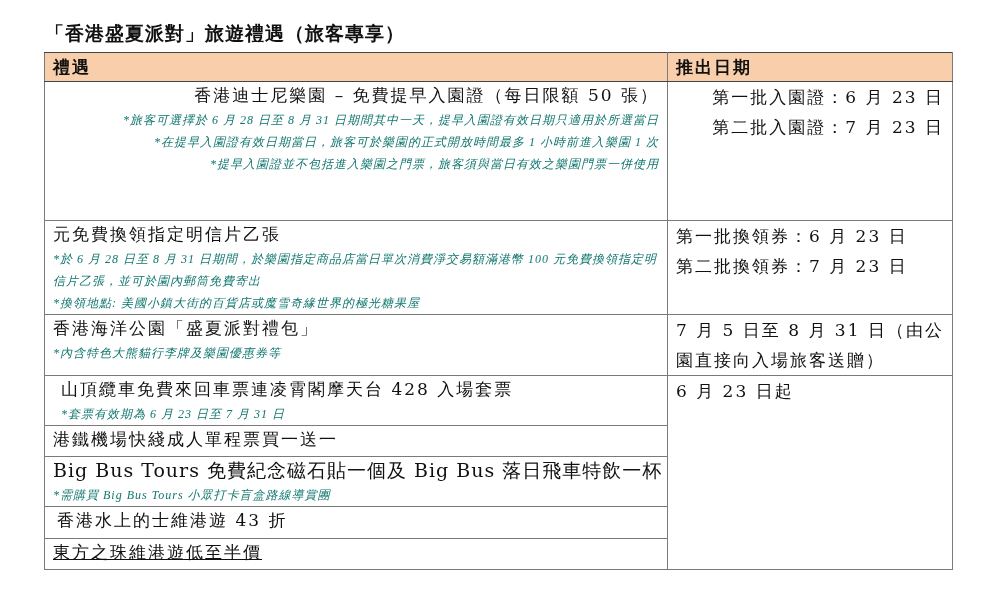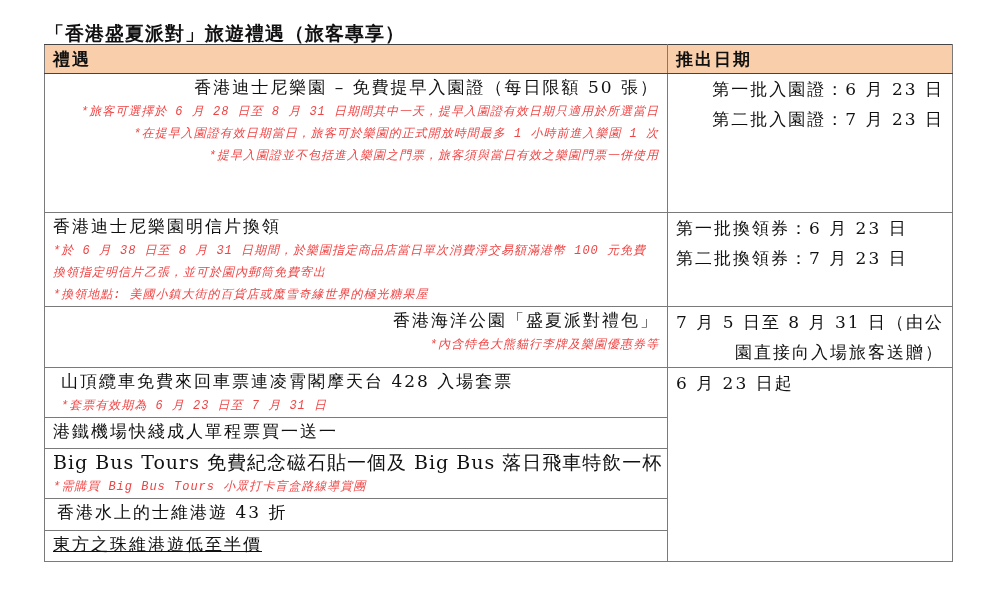--- a/index.html
+++ b/index.html
@@ -22,21 +22,21 @@
       font-size: 19px;
       font-weight: bold;
       letter-spacing: 1px;
       white-space: nowrap;
       line-height: 28px;
       text-align: center;
     }
     table.offers {
       position: absolute;
       left: 44px;
-      top: 44px;
+      top: 52px;
       width: 908px;
       border-collapse: collapse;
       table-layout: fixed;
     }
     table.offers td, table.offers th {
       border: 1px solid #7a7a7a;
       vertical-align: top;
       padding: 0 8px;
       text-align: left;
     }
@@ -56,37 +56,37 @@
       font-size: 17px;
       line-height: 27px;
       letter-spacing: 2px;
       white-space: nowrap;
     }
     .offer-title.big {
       font-size: 19px;
       letter-spacing: 1px;
     }
     .note {
-      font-family: Liberation Mono, monospace;
+      font-family: Liberation Serif, serif;
       font-style: italic;
       font-size: 12px;
       line-height: 22px;
       letter-spacing: 1px;
-      color: #ef4444;
+      color: #0f766e;
     }
     .date-line {
       font-size: 17px;
       line-height: 30px;
       letter-spacing: 2px;
       padding-top: 0px;
     }
     td.date-cell { padding-top: 0; }
     tr.r1 td { height: 138px; text-align: right; }
     tr.r2 td { height: 93px; }
-    tr.r3 td { height: 56px; text-align: right; }
+    tr.r3 td { height: 56px; }
     tr.r4 td.offer-cell { height: 48px; padding-left: 16px; }
     tr.r5 td.offer-cell { height: 30px; }
     tr.r6 td.offer-cell { height: 48px; margin-left: 20px; }
     tr.r7 td.offer-cell { height: 31px; padding-left: 12px; }
     tr.r8 td.offer-cell { height: 30px; text-decoration: underline; }
   </style>
 </head>
 <body>
 
 <div class="doc-title">「香港盛夏派對」旅遊禮遇（旅客專享）</div>
@@ -112,22 +112,22 @@
         <div class="note">*提早入園證並不包括進入樂園之門票，旅客須與當日有效之樂園門票一併使用</div>
       </td>
       <td class="date-cell">
         <div class="date-line">第一批入園證：6 月 23 日</div>
         <div class="date-line">第二批入園證：7 月 23 日</div>
       </td>
     </tr>
 
     <tr class="r2">
       <td class="offer-cell">
-        <div class="offer-title">香港迪士尼樂園明信片換領</div>
-        <div class="note">*於 6 月 38 日至 8 月 31 日期間，於樂園指定商品店當日單次消費淨交易額滿港幣 100 元免費換領指定明信片乙張，並可於園內郵筒免費寄出</div>
+        <div class="offer-title">元免費換領指定明信片乙張</div>
+        <div class="note">*於 6 月 28 日至 8 月 31 日期間，於樂園指定商品店當日單次消費淨交易額滿港幣 100 元免費換領指定明信片乙張，並可於園內郵筒免費寄出</div>
         <div class="note">*換領地點: 美國小鎮大街的百貨店或魔雪奇緣世界的極光糖果屋</div>
       </td>
       <td class="date-cell">
         <div class="date-line">第一批換領券：6 月 23 日</div>
         <div class="date-line">第二批換領券：7 月 23 日</div>
       </td>
     </tr>
 
     <tr class="r3">
       <td class="offer-cell">

